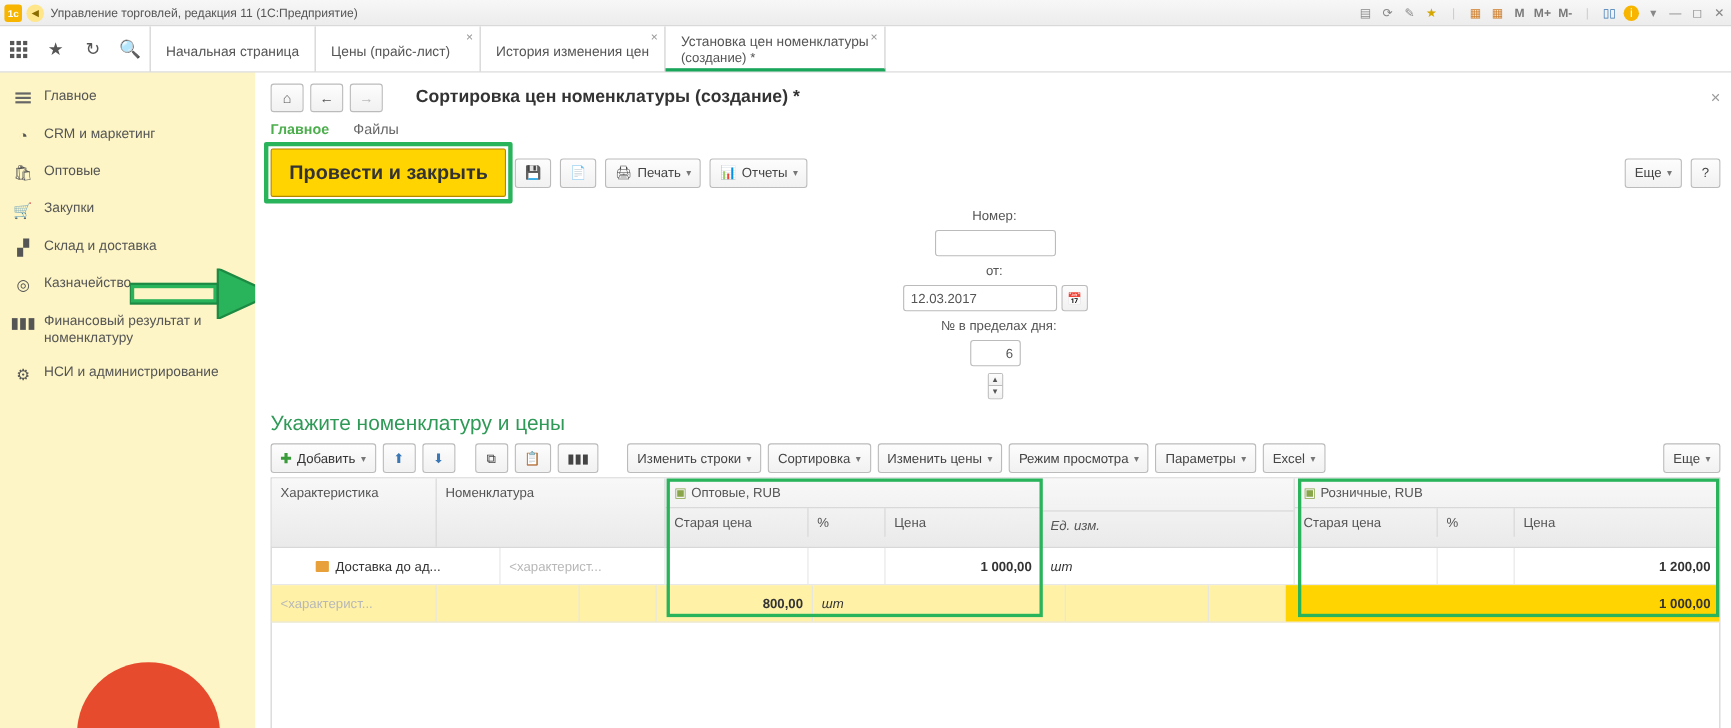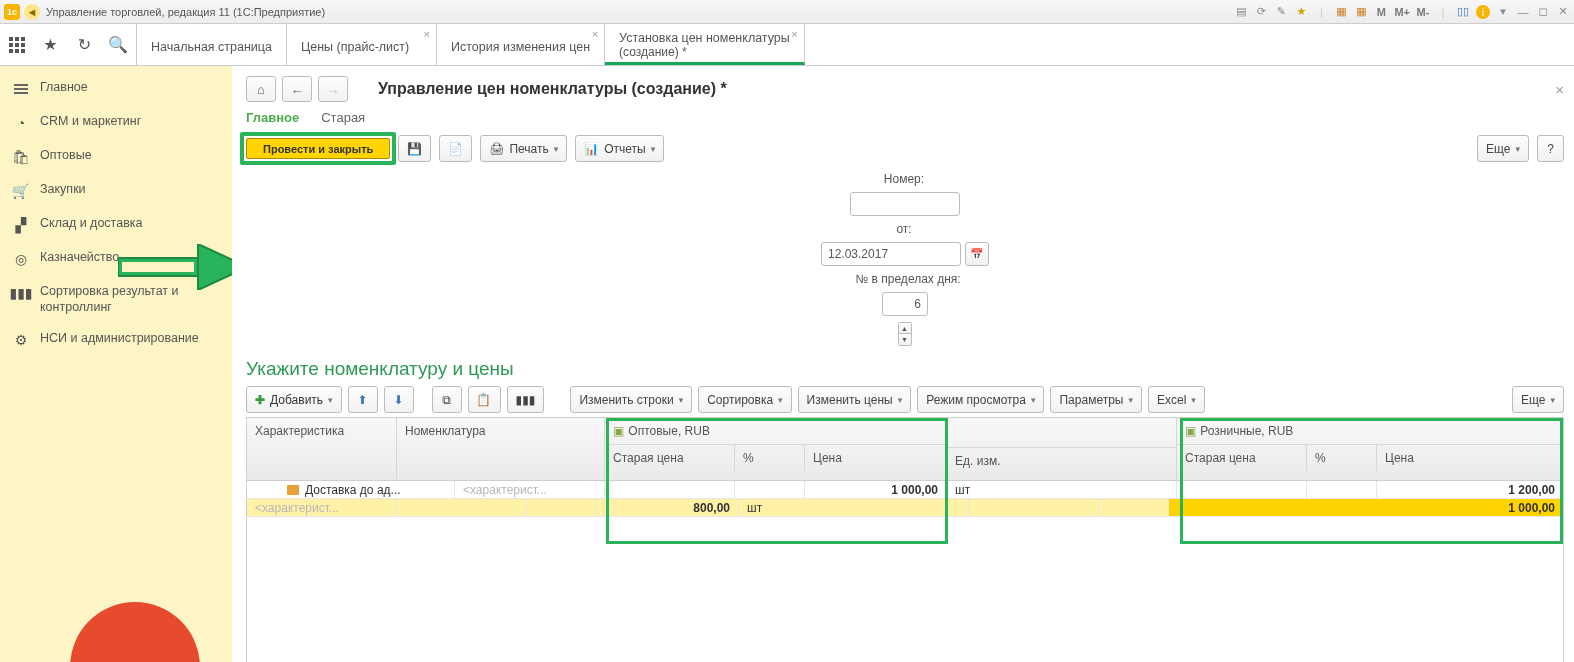--- a/index.html
+++ b/index.html
@@ -88,22 +88,22 @@
 .close-x { color:#999; font-size:15px; cursor:pointer; }
 
 
 .subtabs { display:flex; gap:22px; margin-bottom:10px; color:#4cae4c; font-size:13px; font-weight:bold; }
 .subtabs .st.inactive { color:#666; font-weight:normal; }
 
 
 .toolbar { display:flex; gap:8px; align-items:center; margin-bottom:10px; }
 .post-btn-wrap { position:relative; display:inline-block; }
 .post-btn {
-  background:#ffd400; border:1px solid #b38600; height:21px; padding:0 16px;
-  font-weight:bold; color:#333; font-size:11px; display:flex; align-items:center; border-radius:2px;
+  background:#ffd400; border:1px solid #b38600; height:44px; padding:0 16px;
+  font-weight:bold; color:#333; font-size:18px; display:flex; align-items:center; border-radius:2px;
 }
 .green-box { position:absolute; inset:-6px; border:4px solid #29b35a; border-radius:2px; }
 .tb-btn { border:1px solid #bbb; border-radius:3px; background:linear-gradient(#fdfdfd,#f1f1f1); height:27px; min-width:30px; display:flex; align-items:center; justify-content:center; font-size:12px; color:#444; padding:0 8px; gap:5px; }
 .tb-btn .caret { font-size:9px; color:#777; }
 .toolbar-spacer { flex:1; }
 
 
 .form-row { display:flex; align-items:center; gap:6px; margin-bottom:12px; font-size:12px; color:#555;flex-direction:column; }
 .form-row .lbl { margin-right:2px; }
 .form-row .inp { border:1px solid #bbb; border-radius:3px; height:24px; padding:0 6px; background:#fff; display:flex; align-items:center; }
@@ -122,31 +122,31 @@
 .ico-green-plus { color:#3a9b3a; font-weight:bold; }
 
 
 .grid { border:1px solid #cfcfcf; flex:1; display:flex; flex-direction:column; min-height:280px; position:relative; }
 .grid-head { display:flex; background:linear-gradient(#f8f8f8,#eaeaea); font-size:12px; color:#555; border-bottom:1px solid #cfcfcf;}
 .col { border-right:1px solid #d6d6d6; }
 .col:last-child{ border-right:0;}
 .c-nomen { width:208px; }
 .c-char  { width:150px; }
 .c-price-group { width:342px; }
-.c-uom   { width:230px; }
+.c-uom   { width:230px;font-style:italic; }
 .c-price-group2{ width:358px; flex:1; }
 .ph { padding:6px 8px; }
 .sub-head { display:flex; border-top:1px solid #d6d6d6; }
 .sh { padding:6px 8px; border-right:1px solid #d6d6d6; }
 .sh:last-child{border-right:0;}
 .sh-old { width:130px;}
 .sh-pct { width:70px;}
 .sh-price { flex:1;}
 .grid-body { }
-.row { display:flex; height:18px; border-bottom:1px solid #e6e6e6; font-size:12px; align-items:center;}
+.row { display:flex; height:34px; border-bottom:1px solid #e6e6e6; font-size:12px; align-items:center;}
 .row.sel { background:#fff1a6; }
 .cell { border-right:1px solid #e6e6e6; height:100%; display:flex; align-items:center; padding:0 8px; }
 .cell:last-child{border-right:0;}
 .folder-ic { width:12px; height:10px; background:#e8a13a; border-radius:1px; display:inline-block; margin-right:6px;}
 .ghost { color:#b8b8b8; font-style:normal;}
 .num-cell { justify-content:flex-end; font-weight:bold;}
 .price-bright { background:#ffd400; }
 .align-right{justify-content:flex-end;}
 
 
@@ -262,21 +262,21 @@
     <div class="item">
       <div class="icn">▞</div>
       <div class="label">Склад и доставка</div>
     </div>
     <div class="item">
       <div class="icn">◎</div>
       <div class="label">Казначейство</div>
     </div>
     <div class="item">
       <div class="icn">▮▮▮</div>
-      <div class="label">Сортировка результат и контроллинг</div>
+      <div class="label">Финансовый результат и номенклатуру</div>
     </div>
     <div class="item">
       <div class="icn">⚙</div>
       <div class="label">НСИ и администрирование</div>
     </div>
 
     <div class="green-arrow">
       <svg width="130" height="46">
           <g fill="#29b35a">
             <rect x="0" y="14" width="80" height="18"></rect>
@@ -291,27 +291,27 @@
     </div>
 
     <div class="orange-bubble"></div>
   </div>
 
   <div class="content">
     <div class="header-row">
       <div class="small-btn">⌂</div>
       <div class="small-btn">←</div>
       <div class="small-btn" style="color:#bbb;">→</div>
-      <div class="page-title">Управление цен номенклатуры (создание) *</div>
+      <div class="page-title">Сортировка цен номенклатуры (создание) *</div>
       <div class="close-x">×</div>
     </div>
 
     <div class="subtabs">
       <div class="st">Главное</div>
-      <div class="st inactive">Старая</div>
+      <div class="st inactive">Файлы</div>
     </div>
 
     <div class="toolbar">
       <div class="post-btn-wrap">
         <div class="green-box"></div>
         <div class="post-btn">Провести и закрыть</div>
       </div>
       <div class="tb-btn">
           <span style="color:#3a78b5;">💾</span>
         </div>

